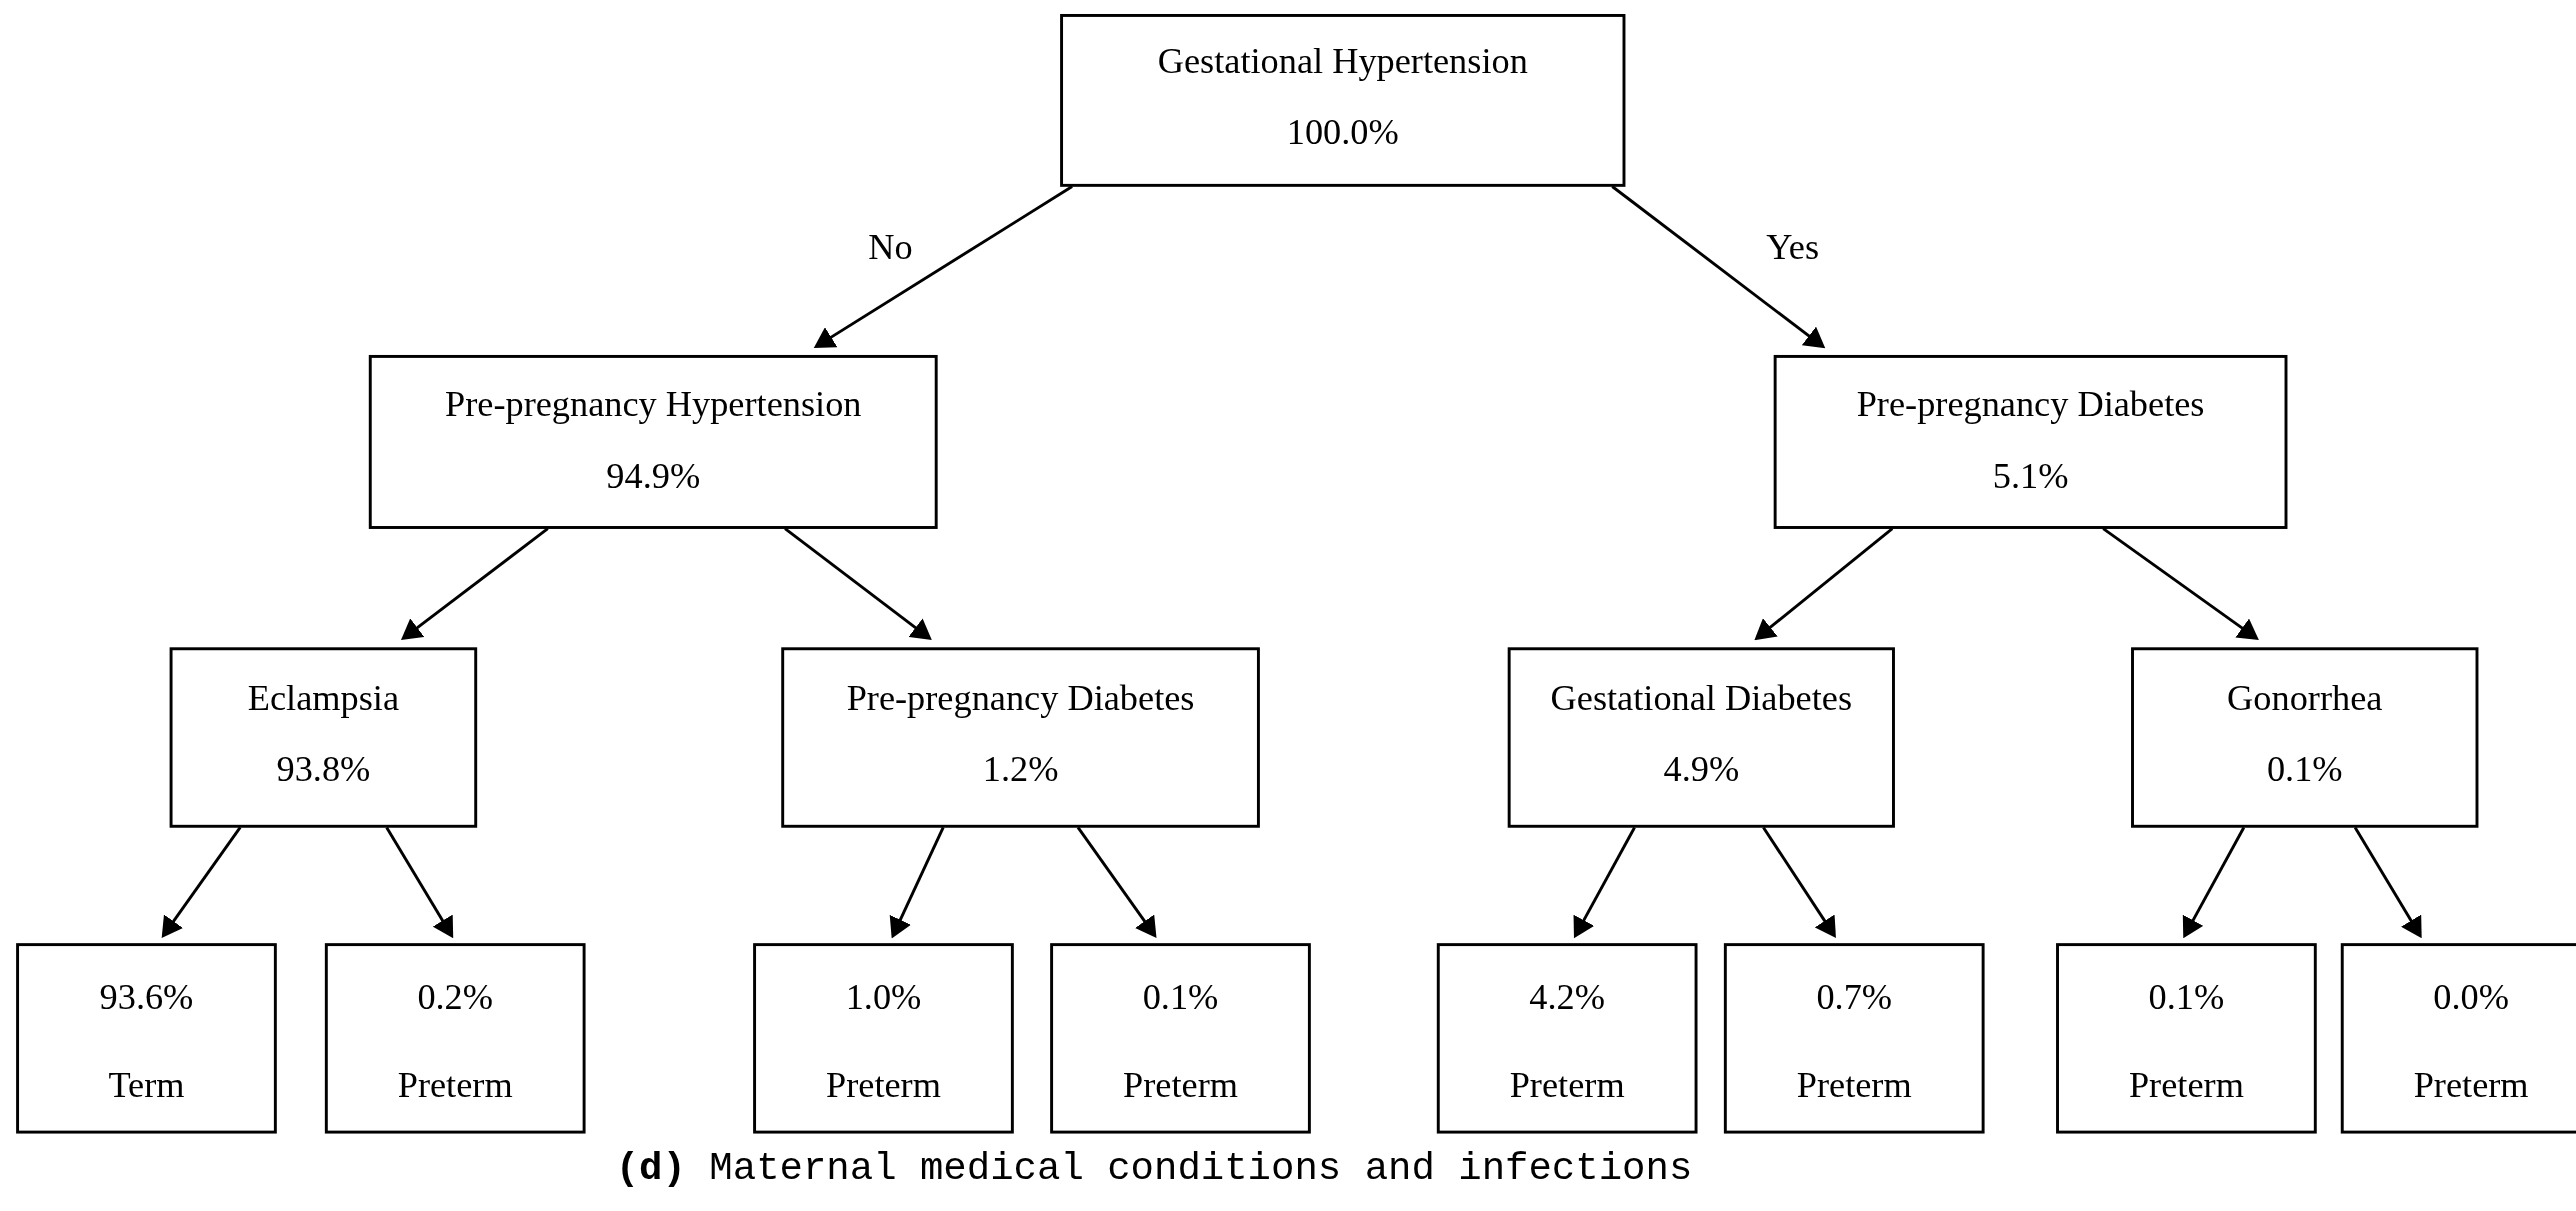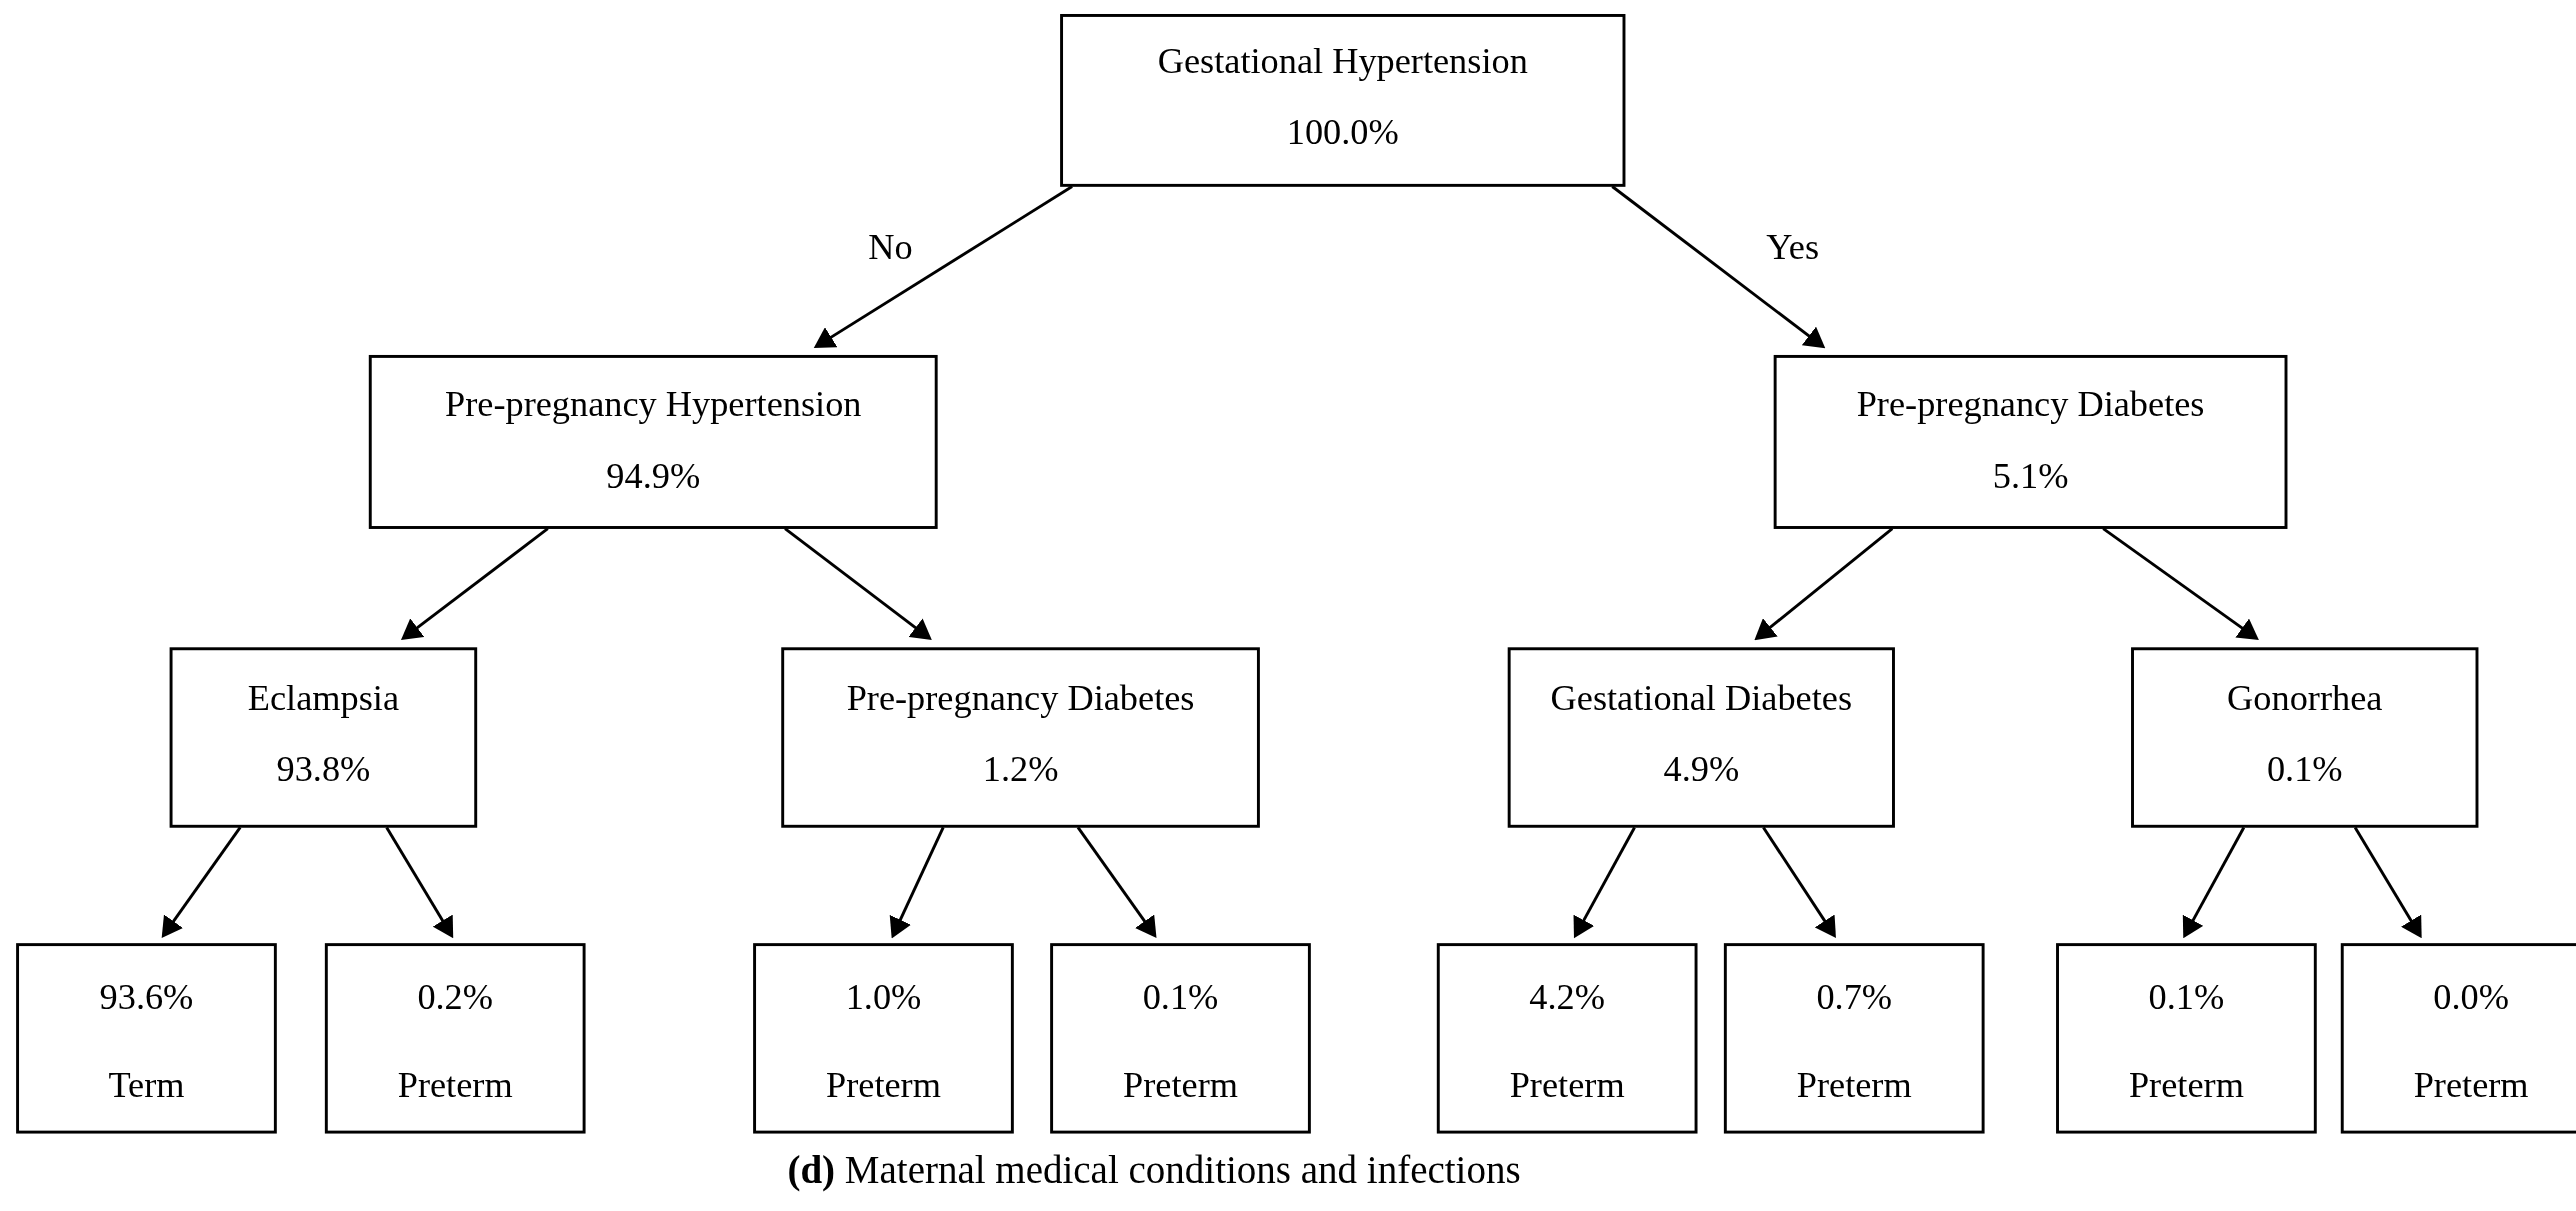--- a/index.html
+++ b/index.html
@@ -45,21 +45,21 @@
     fill: #000000;
     text-anchor: middle;
     dominant-baseline: middle;
   }
   #caption {
     position: absolute;
     left: 0;
     top: 1147px;
     width: 2308px;
     text-align: center;
-    font-family: Liberation Serif, serif;
+    font-family: Liberation Mono, monospace;
     font-size: 39px;
     color: #000000;
     white-space: nowrap;
   }
   #caption .cap-letter {
     font-weight: bold;
   }
 </style>
 </head>
 <body>

